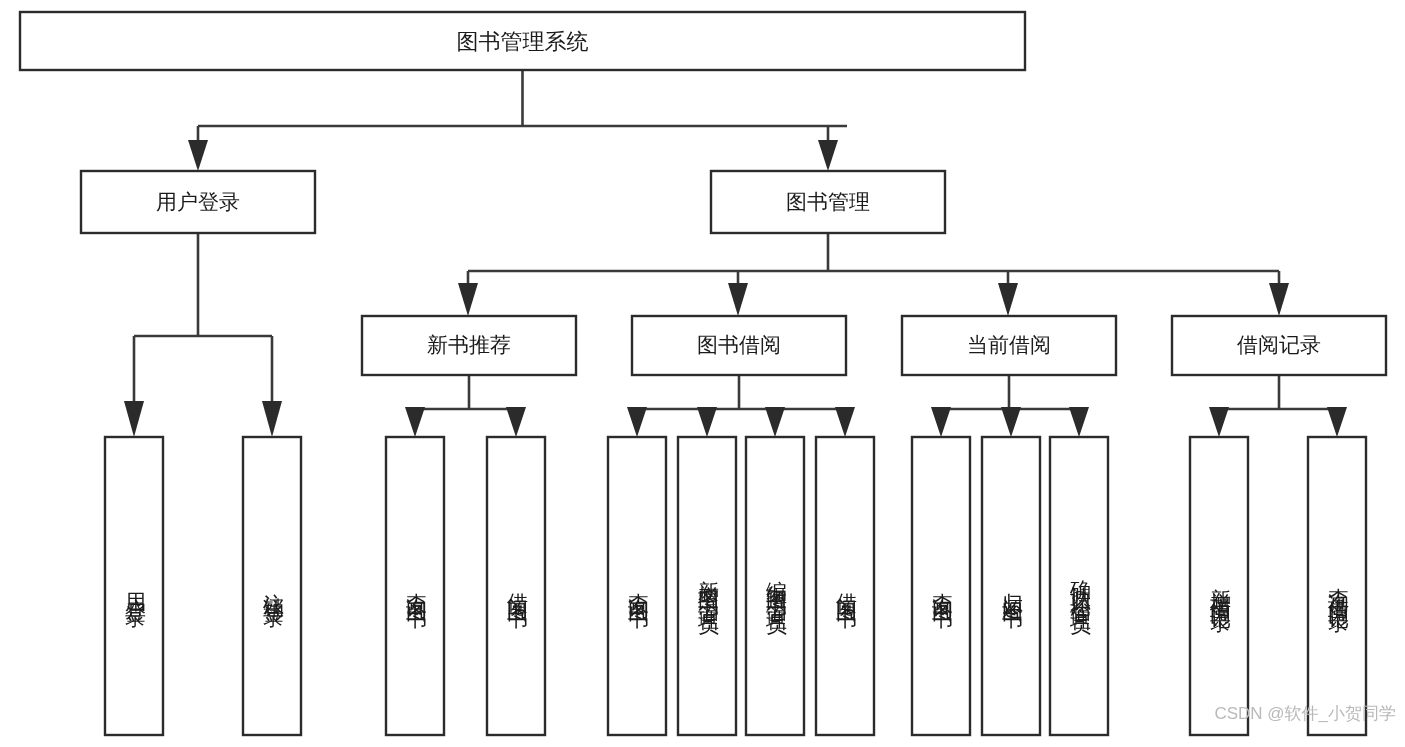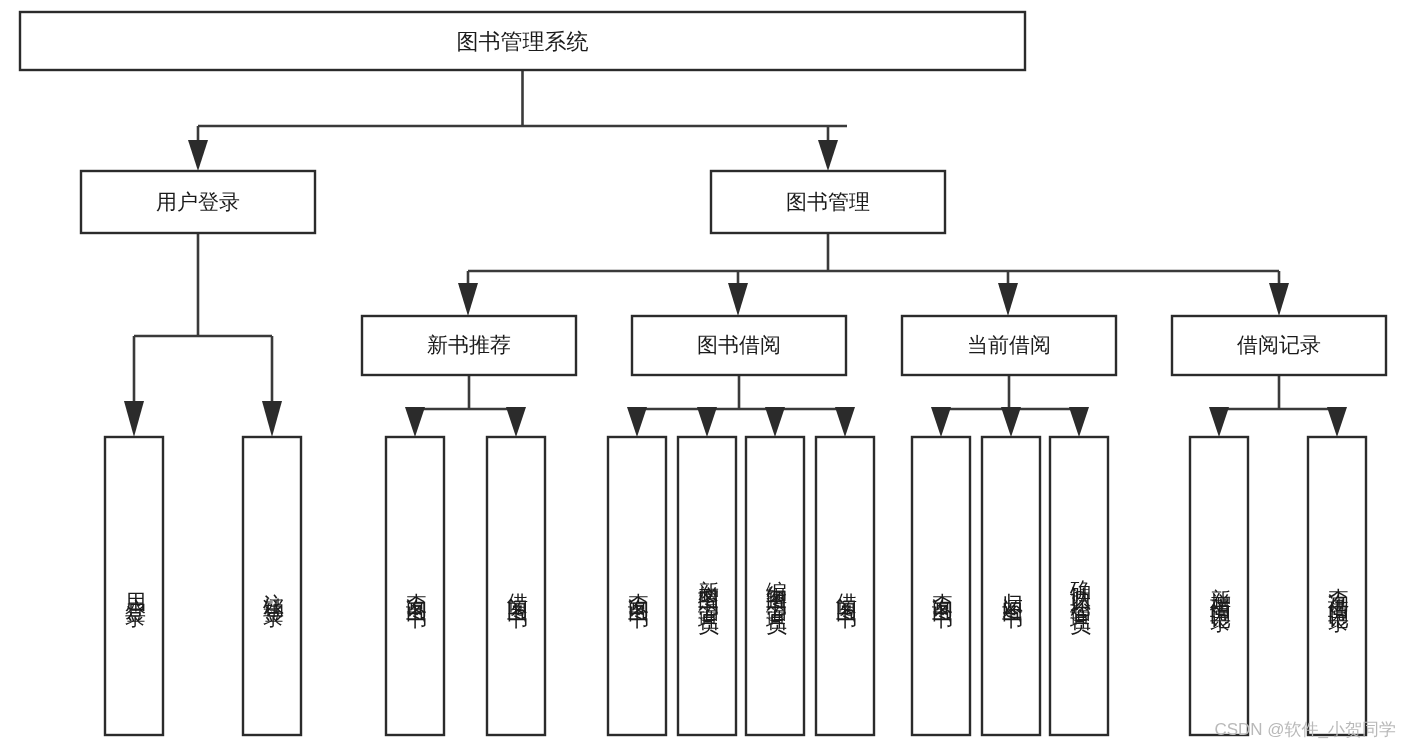--- a/index.html
+++ b/index.html
@@ -56,21 +56,21 @@
     font-size: 21px;
     fill: #1b1b1b;
     text-anchor: middle;
     dominant-baseline: middle;
     writing-mode: vertical-rl;
     letter-spacing: 5px;
   }
   .watermark {
     position: absolute;
     right: 9px;
-    bottom: 6px;
+    bottom: 22px;
     font-family: "Liberation Sans", "DejaVu Sans", sans-serif;
     font-size: 17px;
     color: #b9b9b9;
     white-space: nowrap;
     user-select: none;
   }
 </style>
 </head>
 <body>
 

